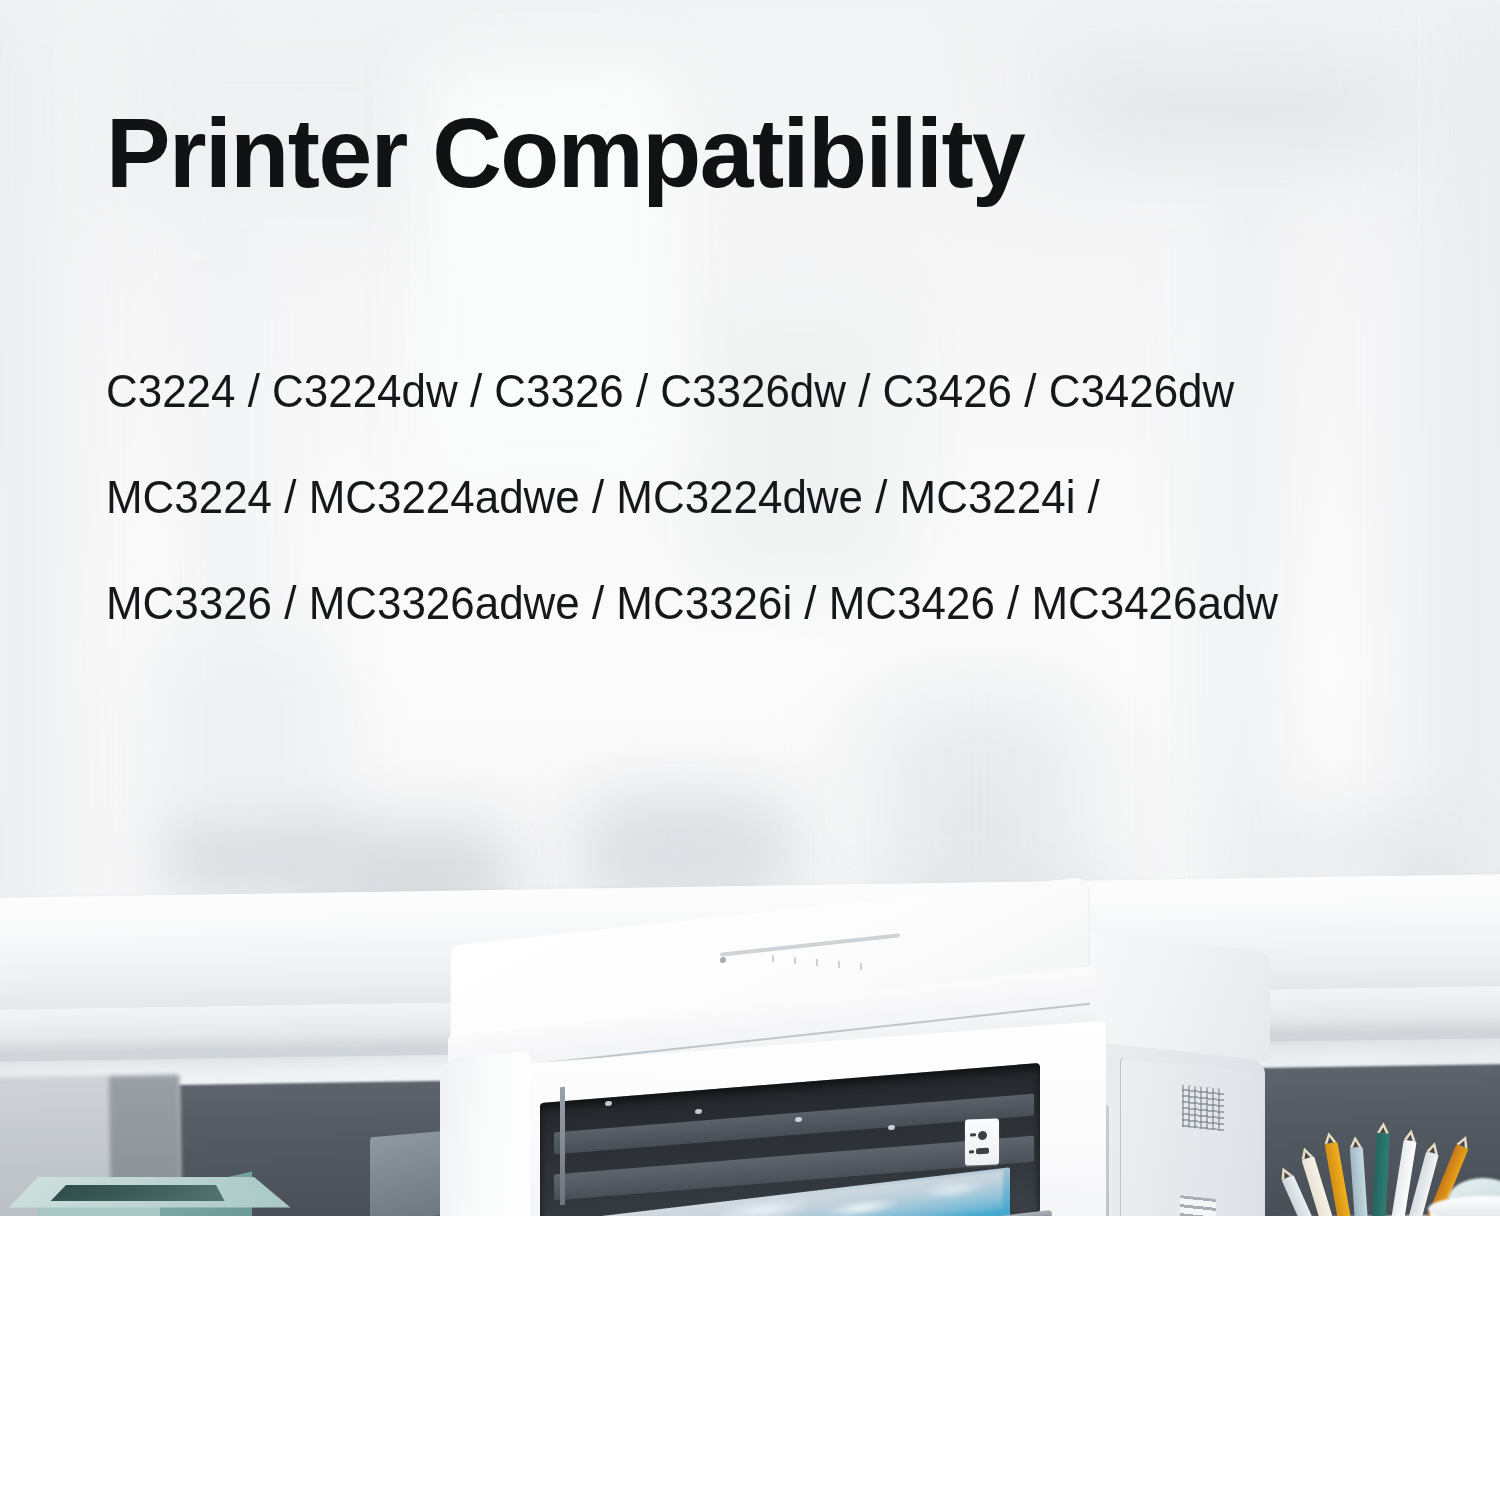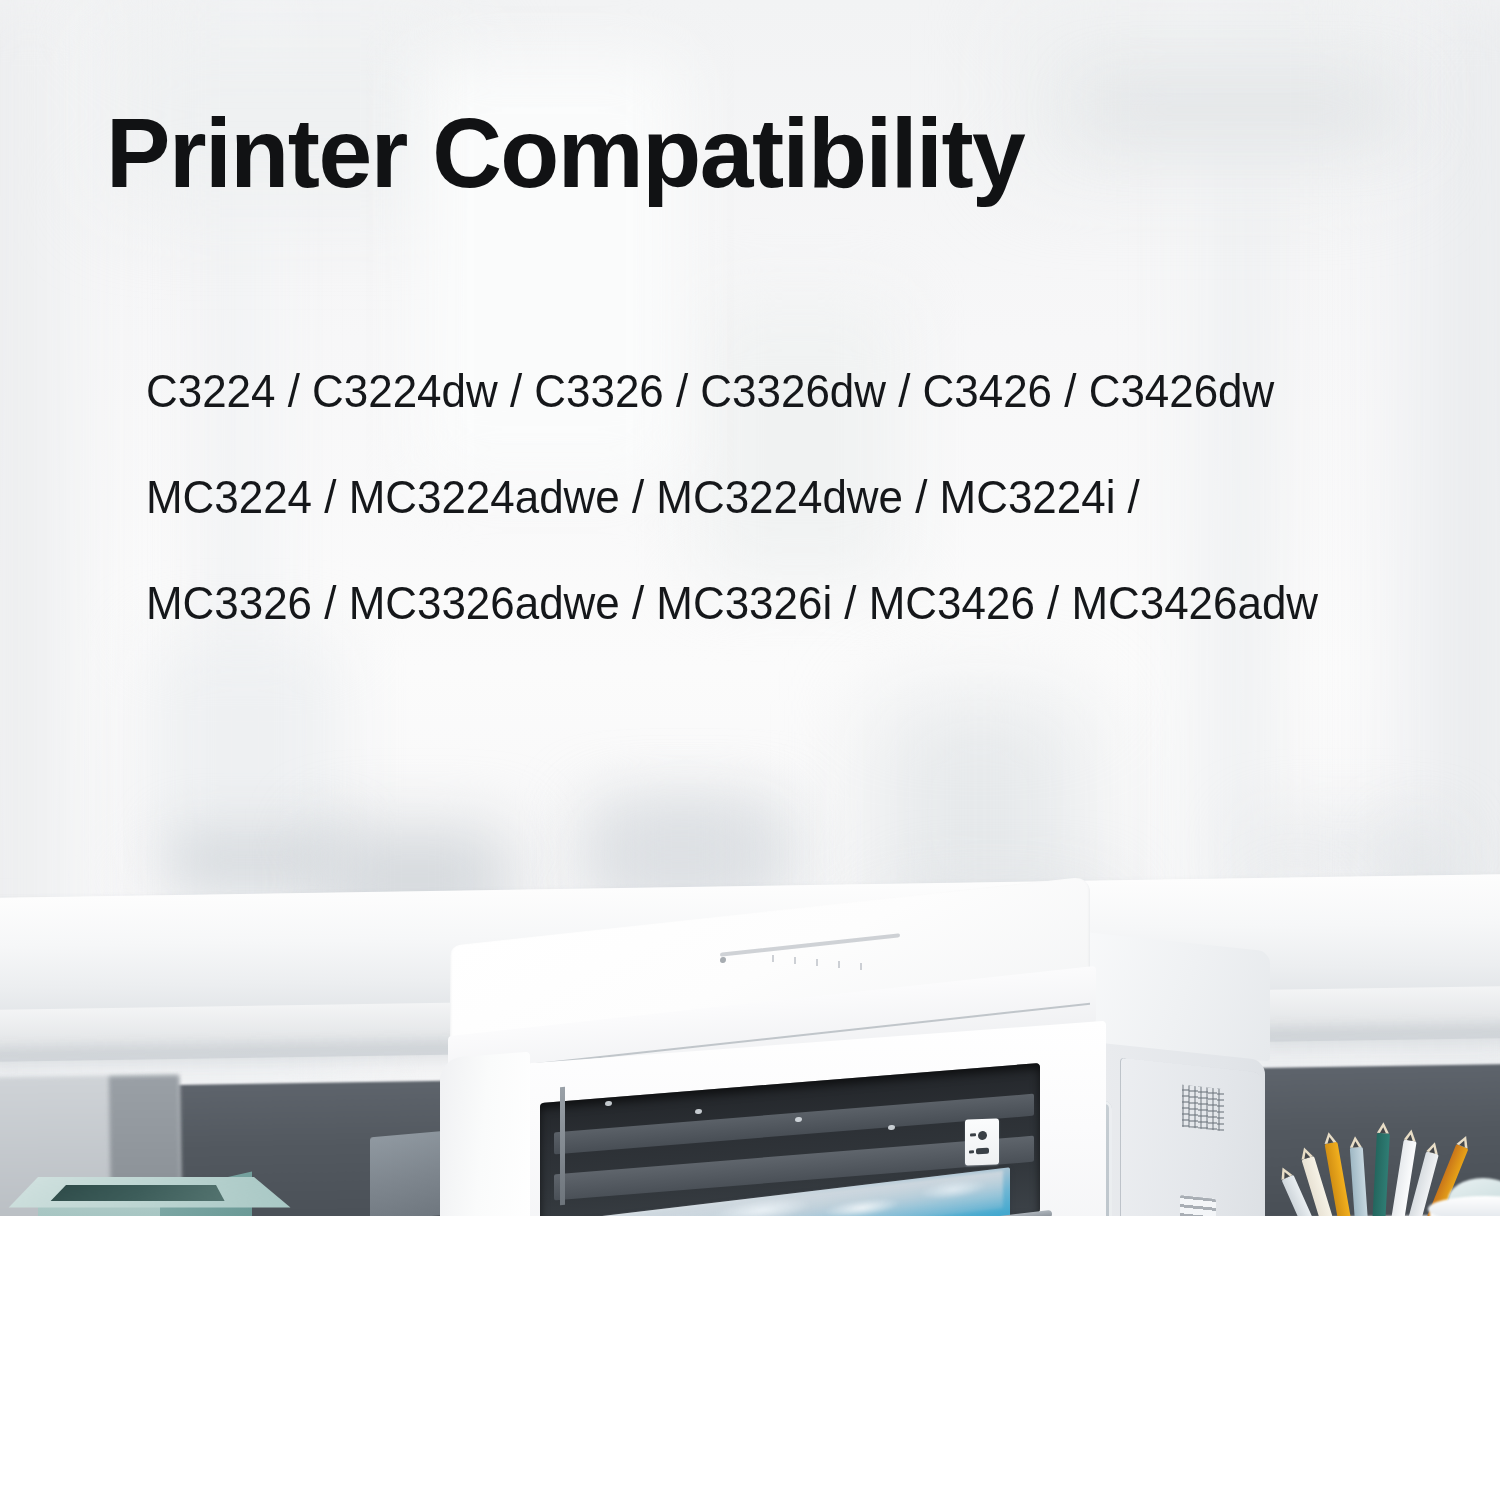--- a/index.html
+++ b/index.html
@@ -44,21 +44,20 @@
     color:#111214;
     white-space:nowrap;
     transform:scaleX(0.985);
     transform-origin:left top;
   }
 
   #model-list{
     position:absolute;
     left:106px; top:338px;
     width:1320px;
-    margin-left:40px;
   }
   .model-line{
     font-family:"Liberation Sans", sans-serif;
     font-weight:400;
     font-size:46px;
     line-height:106px;
     color:#15171a;
     white-space:nowrap;
     transform:scaleX(0.955);
     transform-origin:left center;

